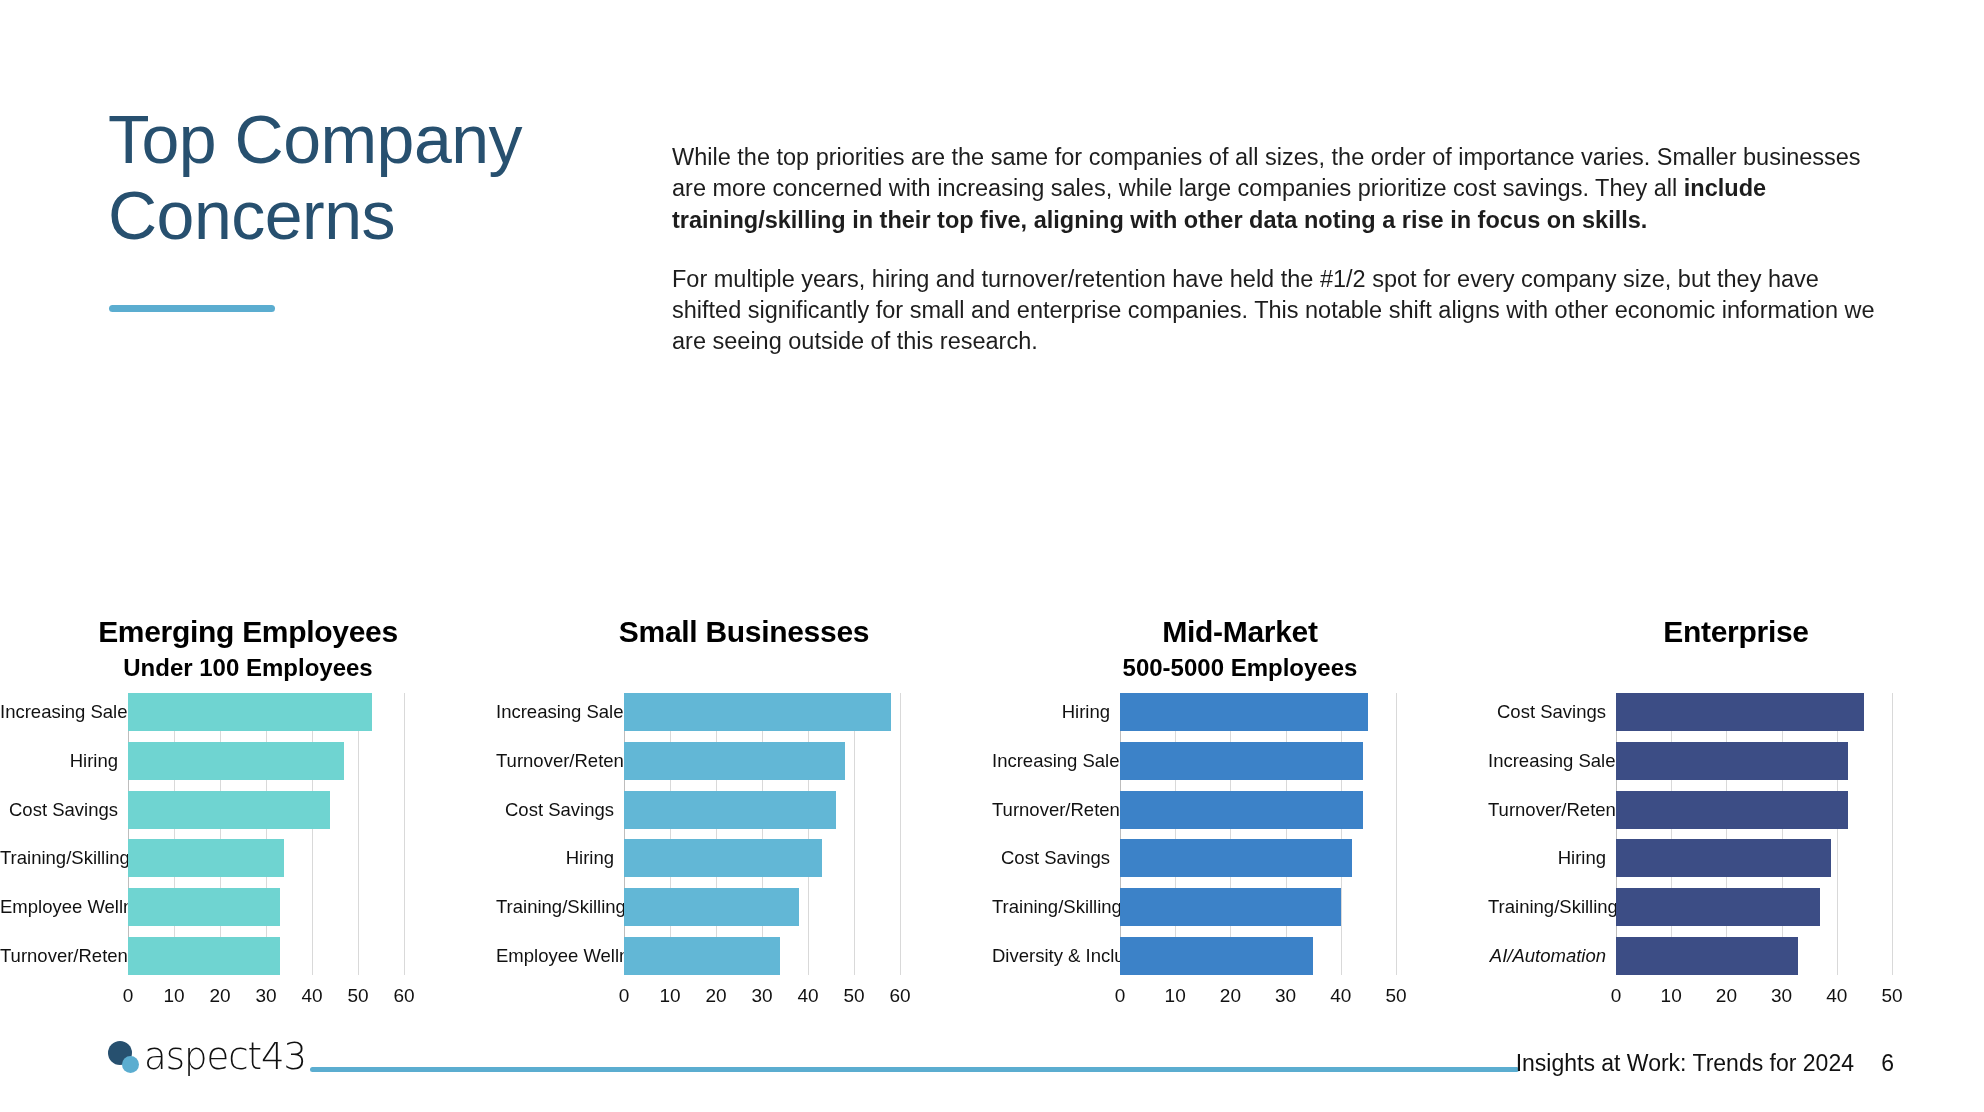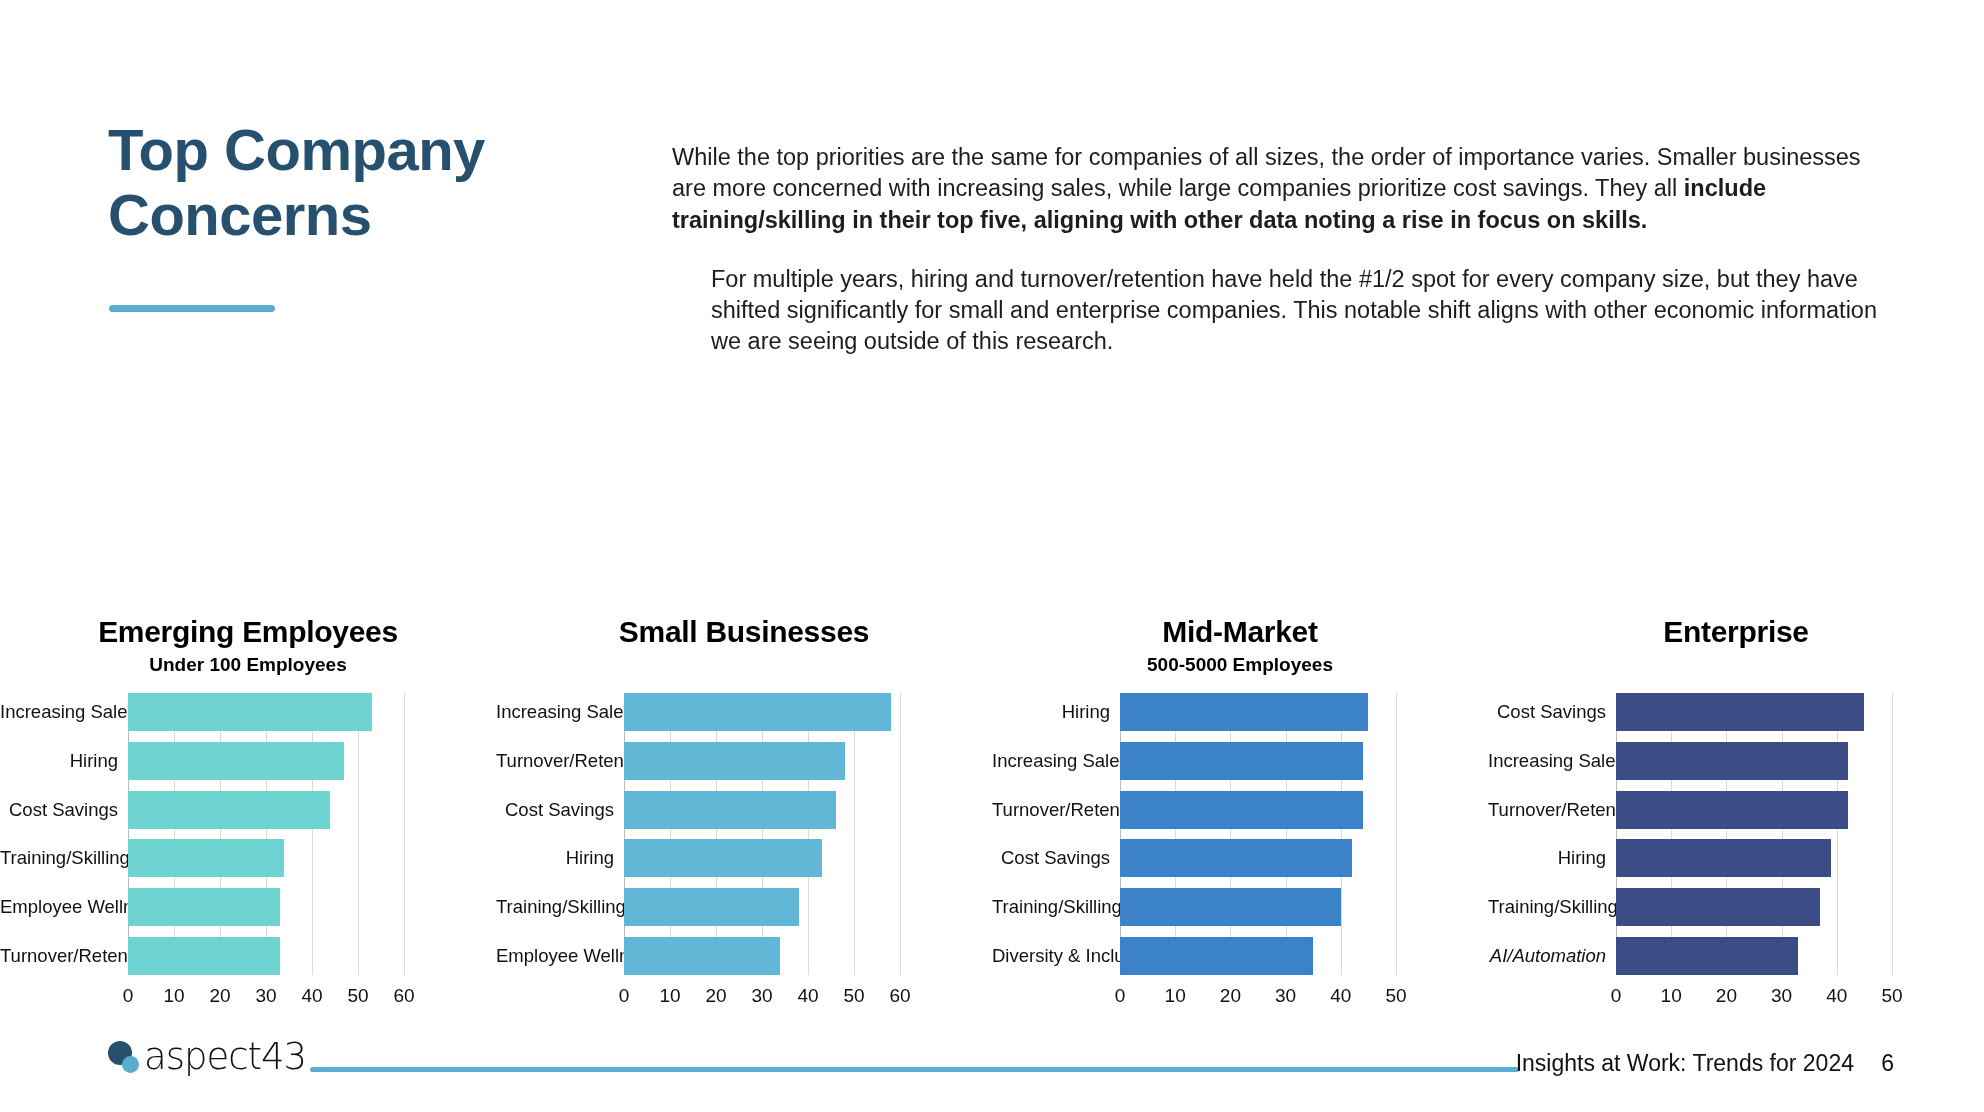--- a/index.html
+++ b/index.html
@@ -12,25 +12,25 @@
     background: #ffffff;
     font-family: "Liberation Sans", sans-serif;
     overflow: hidden;
     position: relative;
   }
 
   
   .slide-title {
     position: absolute;
     left: 108px;
-    top: 118px;
+    top: 101px;
     width: 470px;
-    font-size: 58px;
+    font-size: 68px;
     line-height: 1.12;
-    font-weight: 700;
+    font-weight: 400;
     letter-spacing: -0.5px;
     color: #27506F;
     white-space: pre-line;
   }
   .title-rule {
     position: absolute;
     left: 109px;
     top: 305px;
     width: 166px;
     height: 7px;
@@ -44,21 +44,21 @@
     top: 142px;
     width: 1208px;
   }
   .intro p {
     margin: 0 0 28px 0;
     font-size: 23.5px;
     line-height: 1.33;
     color: #1d1d1d;
     font-weight: 400;
   }
-  .intro p:last-child { margin-bottom: 0; margin-left: 39px; }
+  .intro p:last-child { margin-bottom: 0; }
   .intro b { font-weight: 700; }
 
   
   .charts {
     position: absolute;
     left: 0;
     top: 615px;
     width: 1984px;
     height: 400px;
     display: flex;
@@ -73,21 +73,21 @@
     text-align: center;
     font-size: 30px;
     font-weight: 700;
     color: #000000;
     letter-spacing: -0.3px;
     margin: 0;
     line-height: 1.15;
   }
   .chart-subtitle {
     text-align: center;
-    font-size: 19px;
+    font-size: 24px;
     font-weight: 700;
     color: #000000;
     margin: 4px 0 0 0;
     line-height: 1.15;
   }
 
   .plot {
     position: absolute;
     left: 0;
     right: 0;

